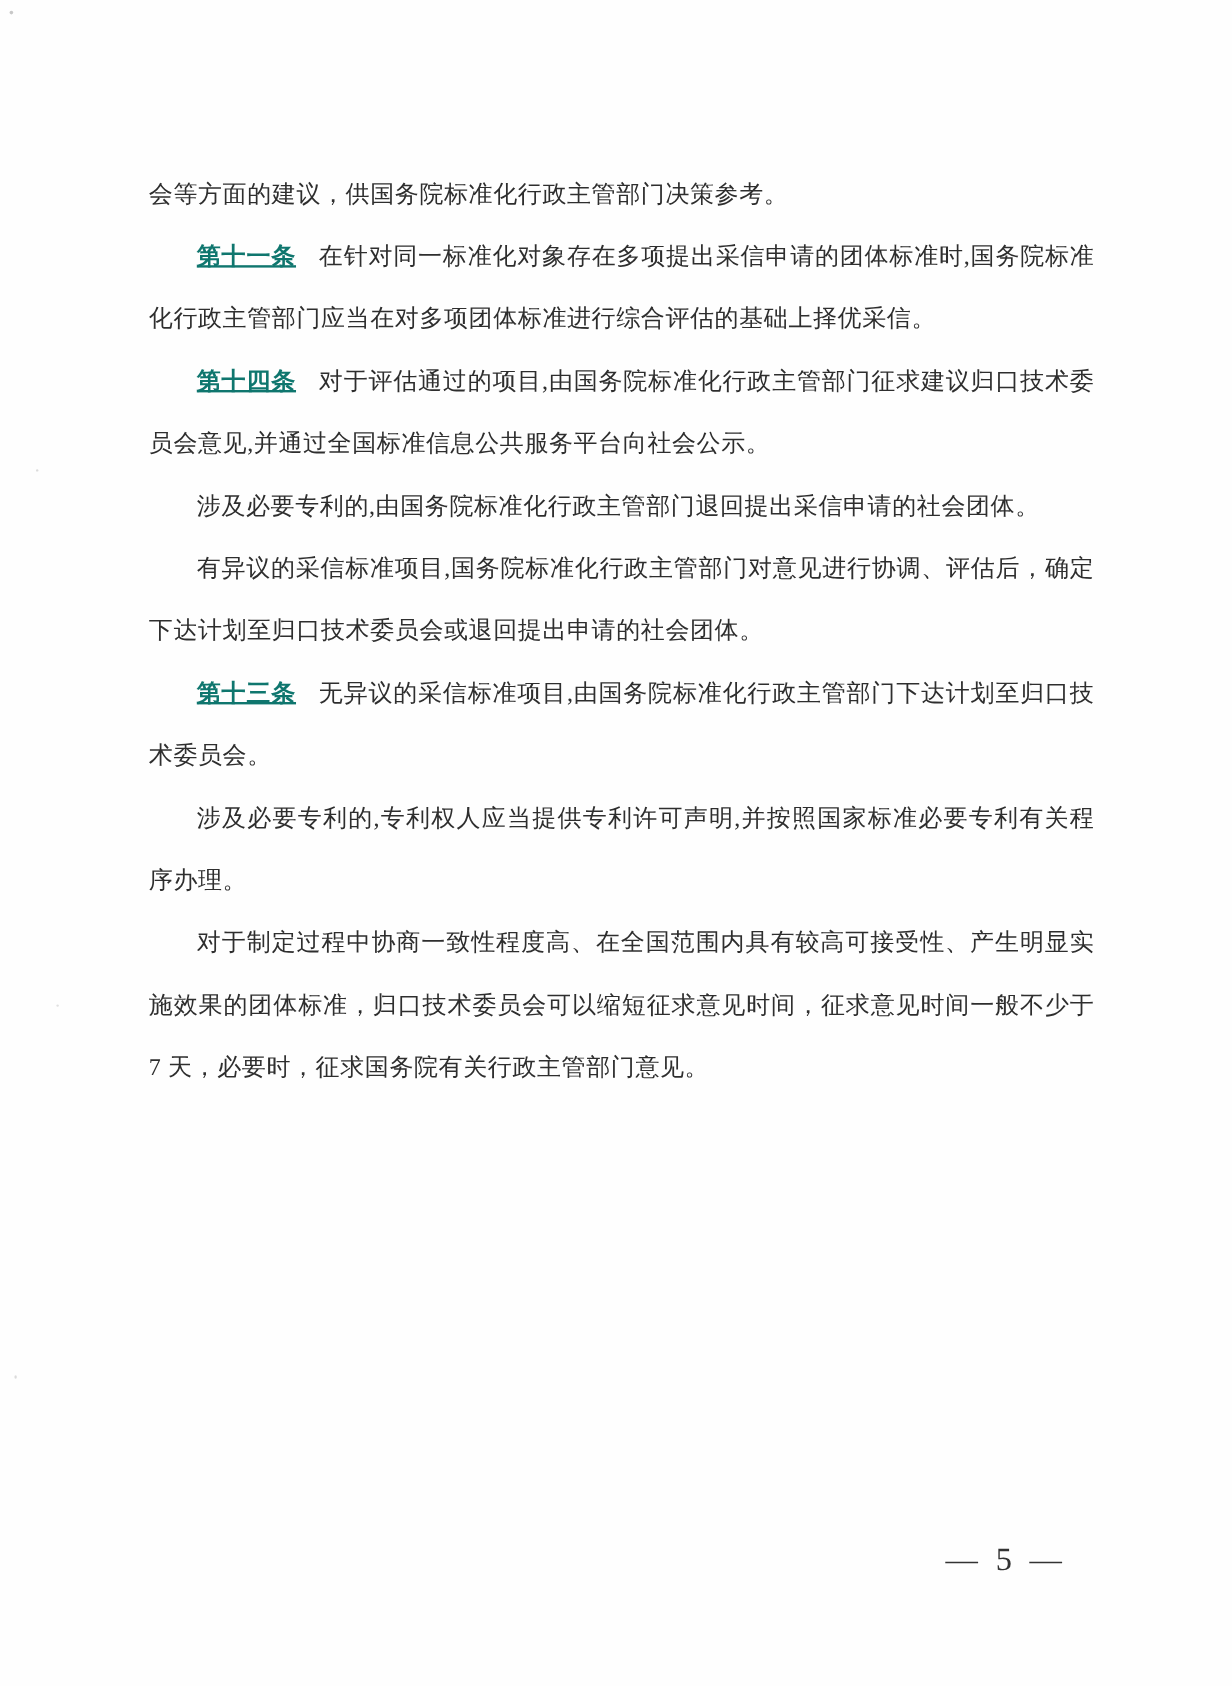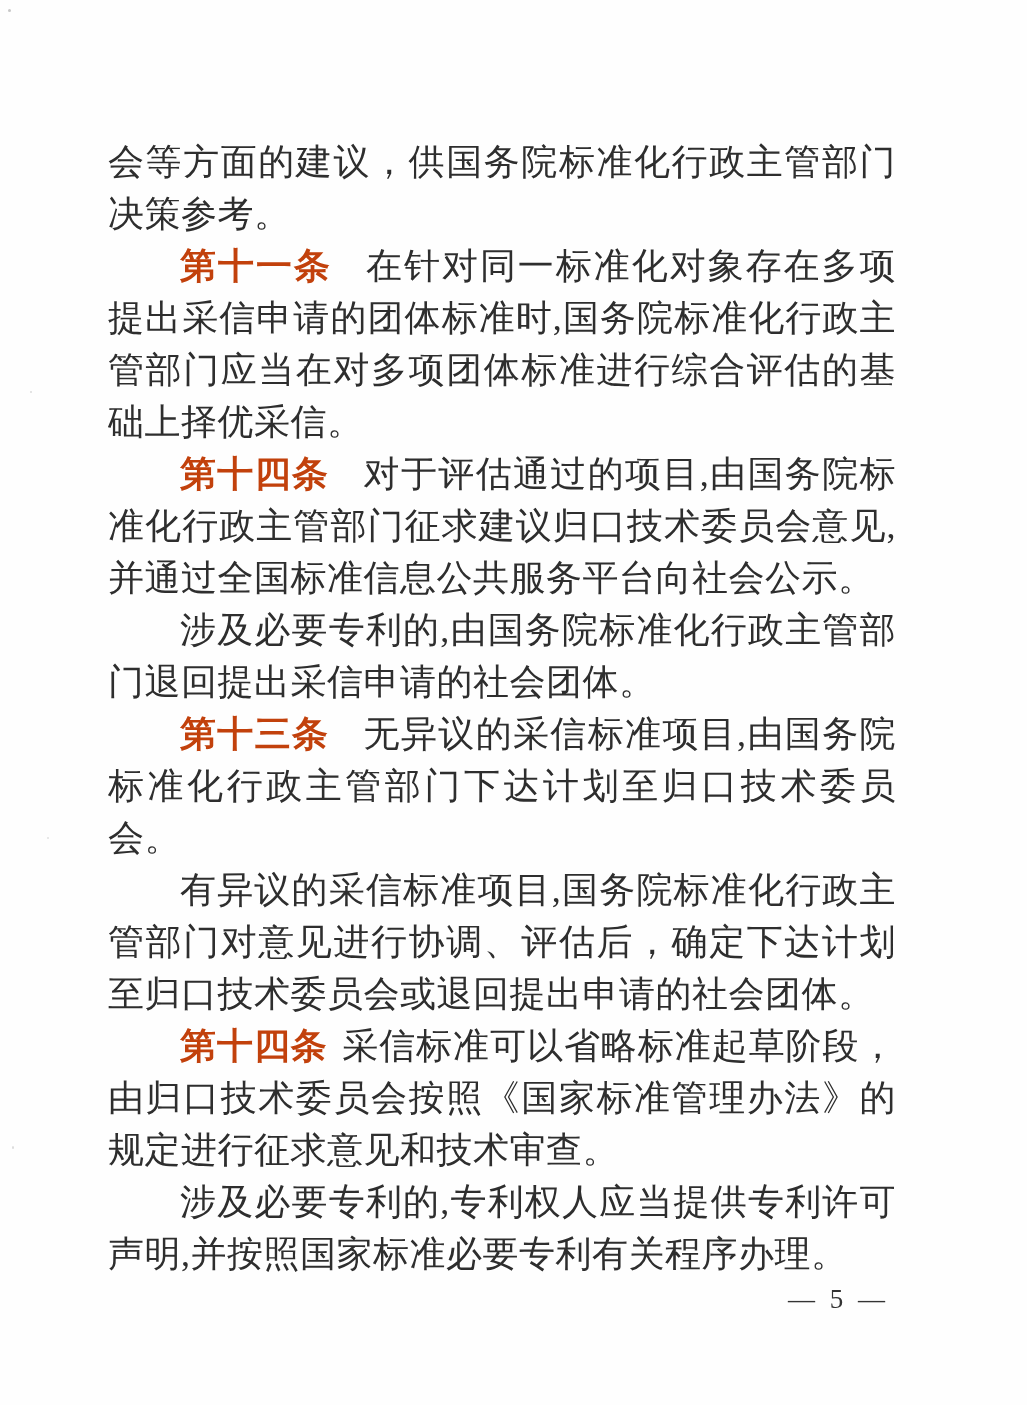--- a/index.html
+++ b/index.html
@@ -10,39 +10,40 @@
   .page {
     position: relative;
     width: 1027px;
     height: 1405px;
     background: #fefefe;
     overflow: hidden;
     font-family: "Liberation Serif", "DejaVu Serif", serif;
   }
   .doc-body {
     position: absolute;
-    left: 108px;
+    left: 124px;
     top: 136px;
     width: 788px;
     color: #2e2e2e;
-    font-size: 36px;
+    font-size: 20px;
     line-height: 52px;
     text-align: justify;
     letter-spacing: 0.5px;
   }
   .para {
     margin: 0;
     padding: 0;
   }
   .para.indent {
     text-indent: 2em;
   }
   .article-num {
     font-weight: bold;
-    color: #c2410c;
+    color: #0f766e;
+    text-decoration: underline;
   }
   .article-num.gap-full {
     margin-right: 0.95em;
   }
   .article-num.gap-half {
     margin-right: 0.4em;
   }
   .page-footer {
     position: absolute;
     top: 1284px;
@@ -70,20 +71,20 @@
   <span class="speck speck-1"></span>
   <span class="speck speck-2"></span>
   <span class="speck speck-3"></span>
   <span class="speck speck-4"></span>
 
   <div class="doc-body">
       <p class="para"><span class="para-text">会等方面的建议，供国务院标准化行政主管部门决策参考。</span></p>
       <p class="para indent"><b class="article-num gap-full">第十一条</b><span class="para-text">在针对同一标准化对象存在多项提出采信申请的团体标准时,国务院标准化行政主管部门应当在对多项团体标准进行综合评估的基础上择优采信。</span></p>
       <p class="para indent"><b class="article-num gap-full">第十四条</b><span class="para-text">对于评估通过的项目,由国务院标准化行政主管部门征求建议归口技术委员会意见,并通过全国标准信息公共服务平台向社会公示。</span></p>
       <p class="para indent"><span class="para-text">涉及必要专利的,由国务院标准化行政主管部门退回提出采信申请的社会团体。</span></p>
+      <p class="para indent"><span class="para-text">有异议的采信标准项目,国务院标准化行政主管部门对意见进行协调、评估后，确定下达计划至归口技术委员会或退回提出申请的社会团体。</span></p>
       <p class="para indent"><b class="article-num gap-full">第十三条</b><span class="para-text">无异议的采信标准项目,由国务院标准化行政主管部门下达计划至归口技术委员会。</span></p>
-      <p class="para indent"><span class="para-text">有异议的采信标准项目,国务院标准化行政主管部门对意见进行协调、评估后，确定下达计划至归口技术委员会或退回提出申请的社会团体。</span></p>
-      <p class="para indent"><b class="article-num gap-half">第十四条</b><span class="para-text">采信标准可以省略标准起草阶段，由归口技术委员会按照《国家标准管理办法》的规定进行征求意见和技术审查。</span></p>
       <p class="para indent"><span class="para-text">涉及必要专利的,专利权人应当提供专利许可声明,并按照国家标准必要专利有关程序办理。</span></p>
+      <p class="para indent"><span class="para-text">对于制定过程中协商一致性程度高、在全国范围内具有较高可接受性、产生明显实施效果的团体标准，归口技术委员会可以缩短征求意见时间，征求意见时间一般不少于 7 天，必要时，征求国务院有关行政主管部门意见。</span></p>
     </div>
 
   <div class="page-footer">— 5 —</div>
 </div>
 
 </body></html>

